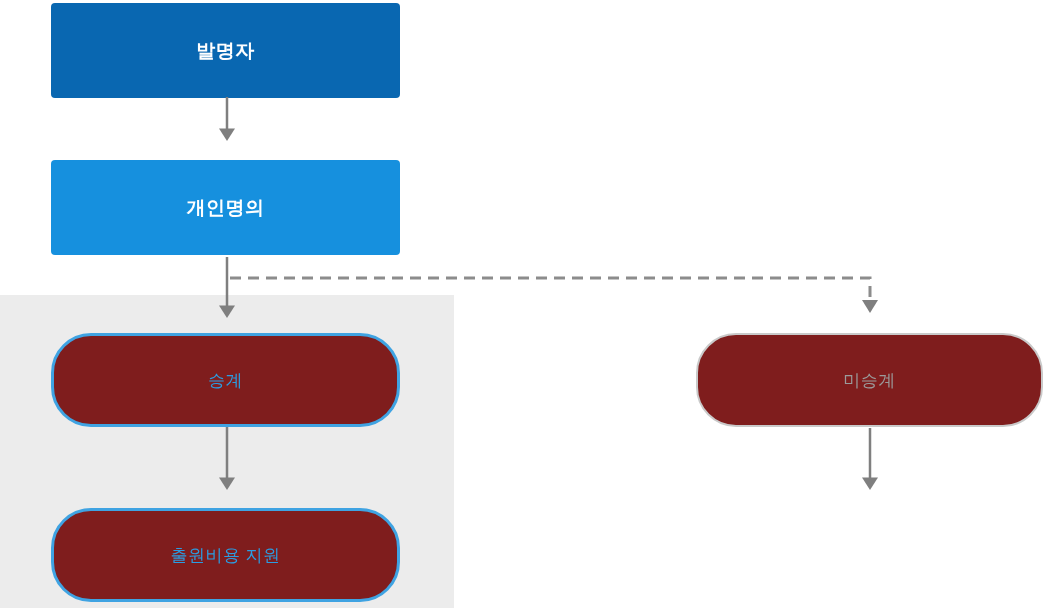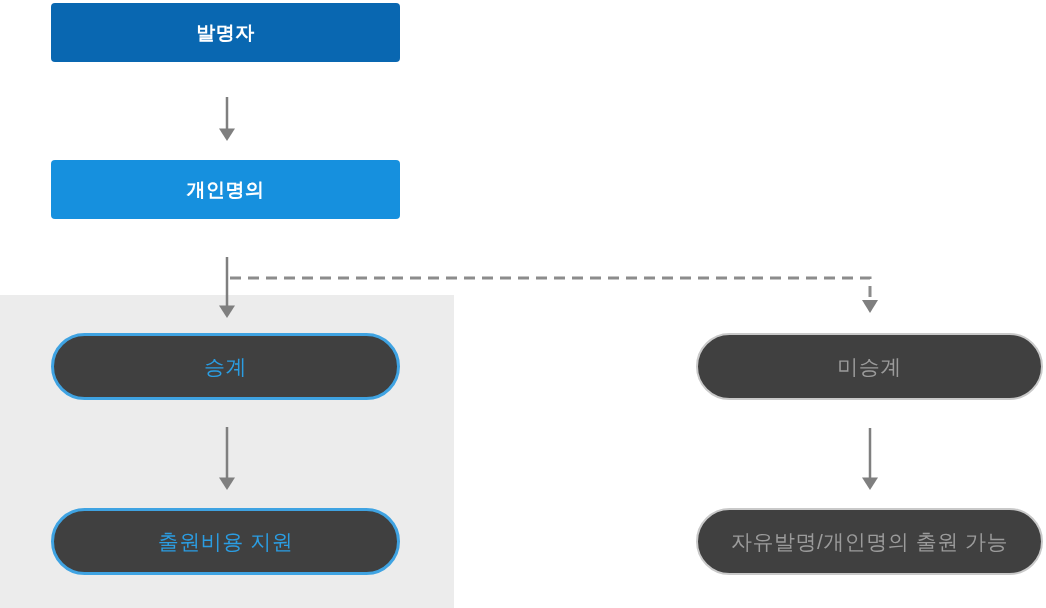--- a/index.html
+++ b/index.html
@@ -16,37 +16,37 @@
   
   .highlight-panel {
     position: absolute;
     left: 0; top: 295px;
     width: 454px; height: 313px;
     background: var(--panel-gray, #ececec);
   }
   
   .flow-box {
     position: absolute;
-    left: 51px; width: 349px; height: 59px;
+    left: 51px; width: 349px; height: 95px;
     border-radius: 4px;
     display: flex; align-items: center; justify-content: center;
     color: #ffffff;
     font-size: 19px; font-weight: 600;
     letter-spacing: 0.5px;
   }
   .flow-box.primary   { top: 3px;   background: var(--box-primary, #0967b1); }
   .flow-box.secondary { top: 160px; background: var(--box-secondary, #1690de); }
   
   .pill {
     position: absolute;
-    height: 67px;
-    background: #404040;
+    height: 94px;
+    background: #7f1d1d;
     border-radius: 40px;
     display: flex; align-items: center; justify-content: center;
-    font-size: 21px; font-weight: 500;
+    font-size: 17px; font-weight: 500;
     letter-spacing: 0.5px;
   }
   .pill.blue {
     left: 51px; width: 349px;
     border: 3px solid var(--accent-blue, #3fa3e2);
     color: var(--accent-blue-text, #2b9de2);
   }
   .pill.gray {
     left: 696px; width: 347px;
     border: 2px solid var(--gray-border, #c9c9c9);
@@ -121,17 +121,14 @@
     <span>미승계</span>
   </div>
 
   <div class="arrow" style="left:859px; top:428px;">
     <svg width="22" height="62" viewBox="0 0 22 62">
       <line x1="11" y1="0" x2="11" y2="51" stroke-width="2.5"></line>
       <path d="M11 62 L3 49.5 L19 49.5 Z"></path>
     </svg>
   </div>
 
-  <div class="pill gray pos-row2">
-    <span>자유발명/개인명의 출원 가능</span>
-  </div>
 
 </div>
 
 </body></html>

